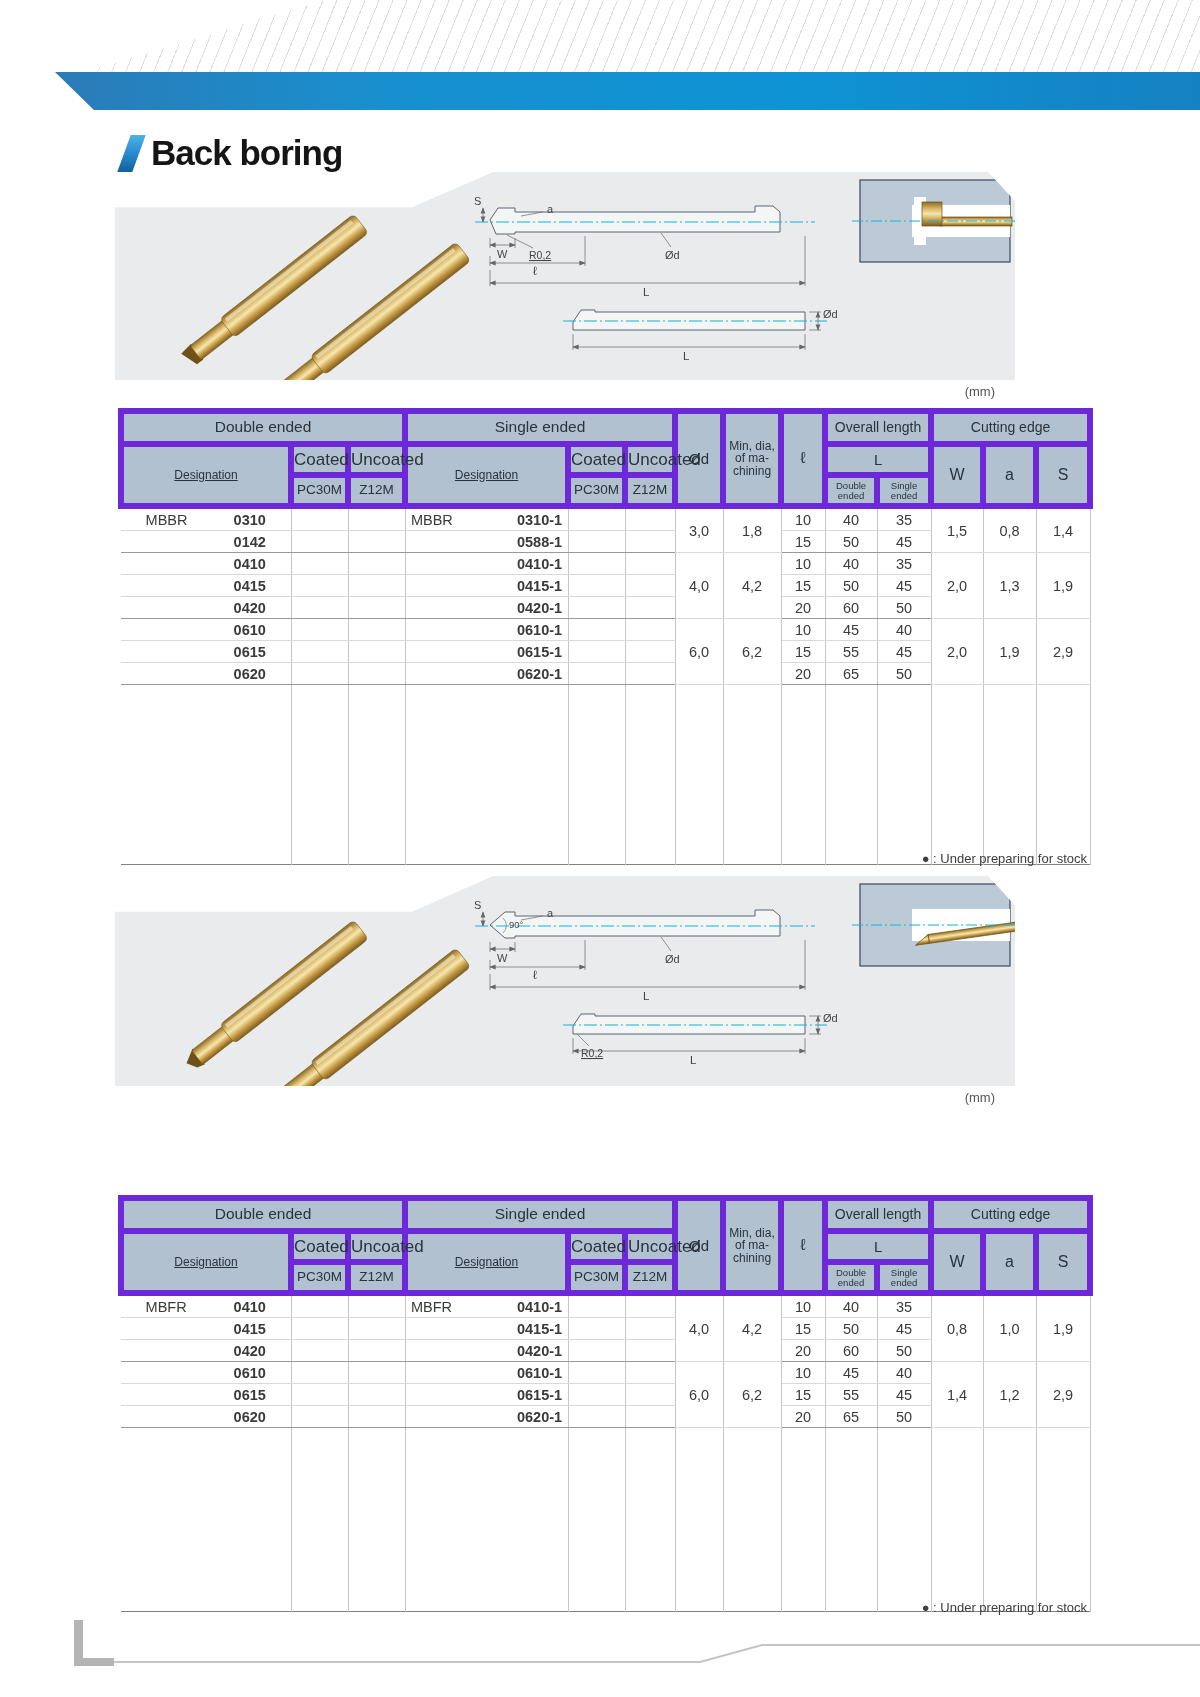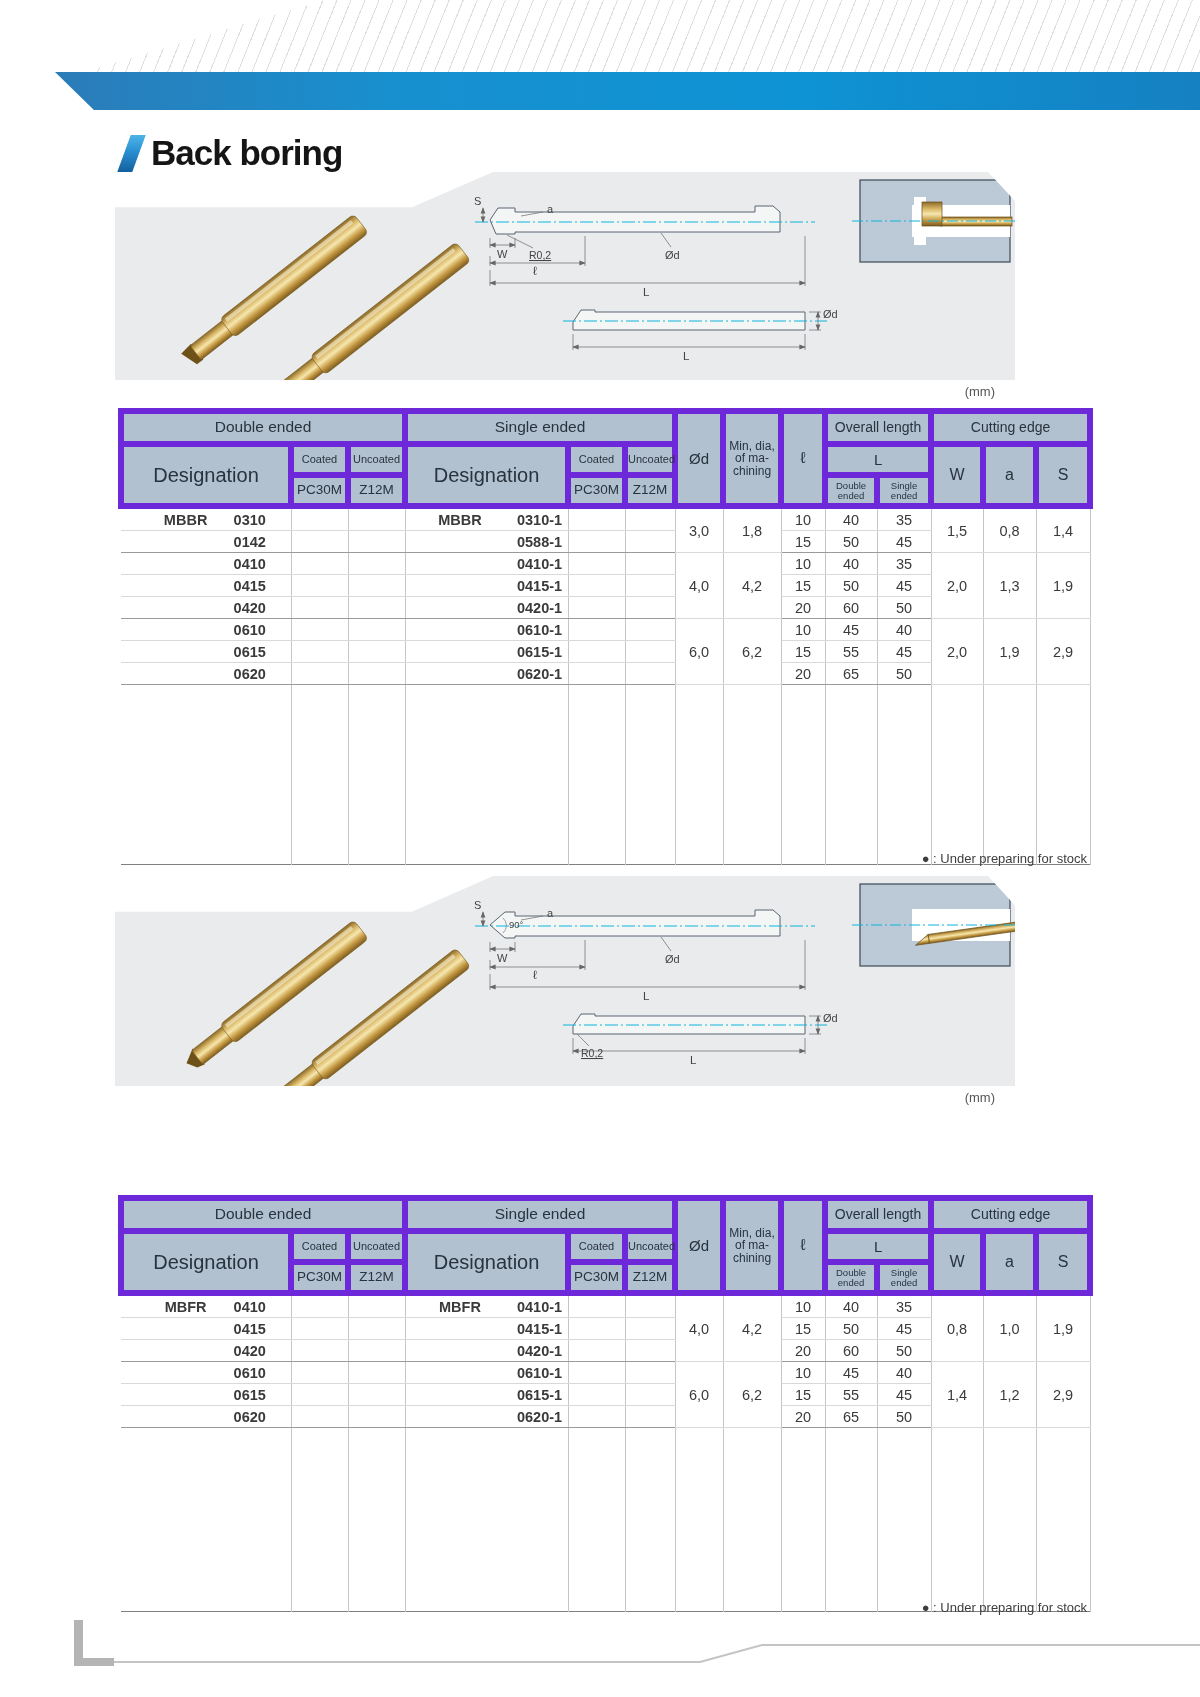--- a/index.html
+++ b/index.html
@@ -31,39 +31,39 @@
   .note{font-size:13px;color:#3d3d3d;text-align:right;}
 
   
   table.spec{border-collapse:collapse;table-layout:fixed;border-bottom:1.5px solid #808080;}
   table.spec th{background:#b2c1d0;border:6px solid #6d28d9;font-weight:normal;color:#28333d;
     padding:0;line-height:1.05;}
   .hr1 th{height:27px;font-size:15.5px;}
   .hr2 th{height:25px;}
   .hr3 th{height:25px;}
   th.hBig{font-size:15.5px;}
-  th.hDes{font-size:20px;}
-  th.hCoat{font-size:11px;}
+  th.hDes{font-size:12px;text-decoration:underline;}
+  th.hCoat{font-size:17px;}
   th.hGrade{font-size:13.5px;}
   th.hOd{font-size:15px;}
   th.hMin{font-size:12px;}
   th.hMin span{display:block;}
   th.hL{font-size:15px;}
   th.hEll{font-size:16px;}
   th.hSub{font-size:9.5px;}
   th.hWas{font-size:16px;}
 
   table.spec td{border-right:1px solid #c6c6c6;border-bottom:1px solid #d9d9d9;
     text-align:center;font-size:14.5px;color:#3a3a3a;height:21px;padding:0;}
   table.spec tbody tr:first-child td{border-top:1.5px solid #808080;}
   td.vdark{border-right-color:#9a9a9a;}
   tr.gend td{border-bottom-color:#9a9a9a;}
   td.gcell{border-bottom-color:#9a9a9a;}
   td.des{text-align:left;font-weight:bold;color:#1d1d1d;font-size:15px;}
-  td.des .pfx{display:inline-block;text-align:center;font-weight:bold;}
+  td.des .pfx{display:inline-block;text-align:left;font-weight:normal;}
   td.desL .pfx{width:80px;margin-right:8px;}
   td.desS .pfx{width:98px;margin-right:8px;}
   tr.filler td{border-bottom:none;}
 
   
   text{font-family:"Liberation Sans",sans-serif;}
 </style>
 </head>
 <body>
 

